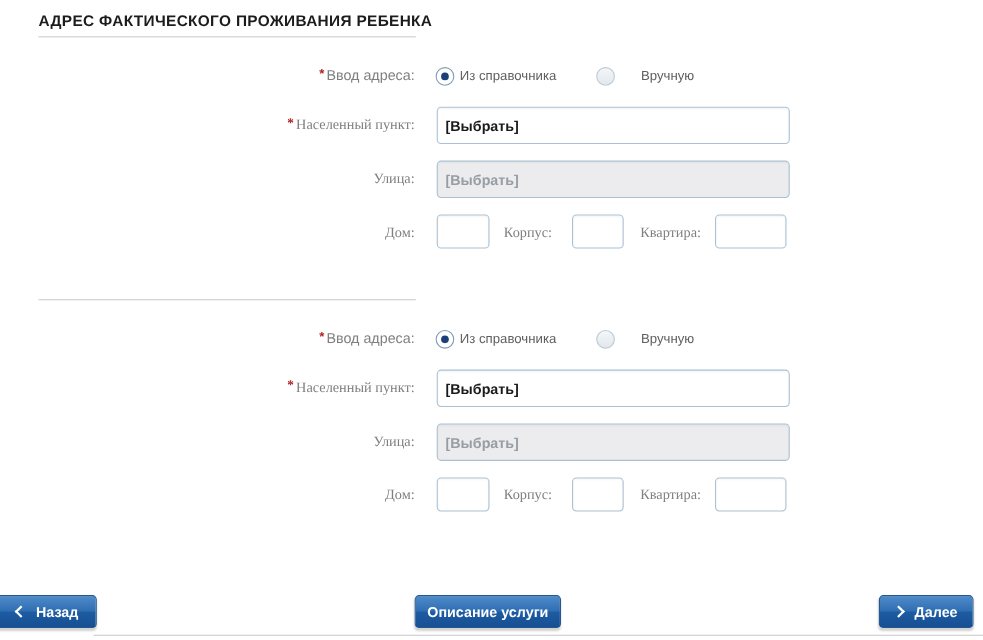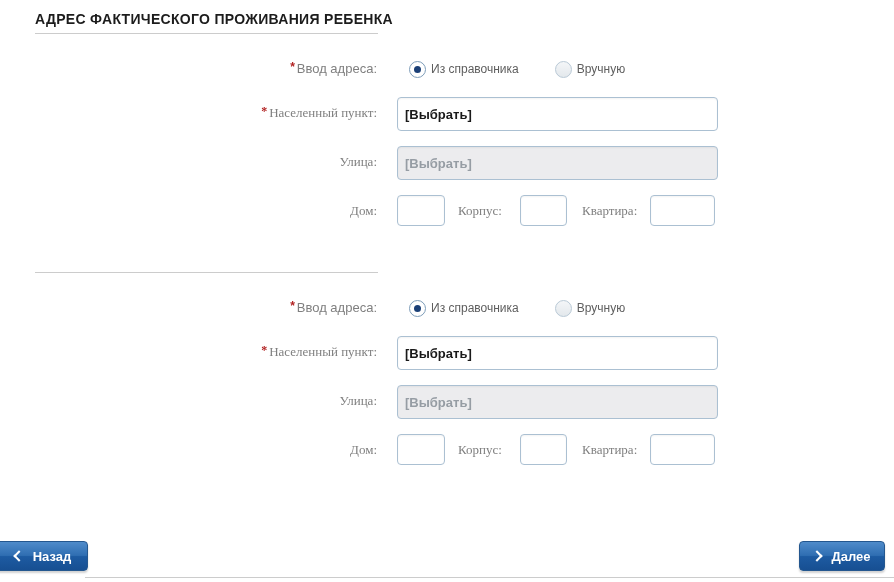--- a/index.html
+++ b/index.html
@@ -20,39 +20,39 @@
   }
   .field-label {
     position:absolute; left:0; width:377px; text-align:right;
     font-size:13px; color:#7f7f7f; white-space:nowrap;
   }
   .req { color:#b22222; font-weight:bold; font-size:12px; position:relative; top:-2px; margin-right:2px; }
   .v-center-31 { height:31px; line-height:31px;font-family:Liberation Serif, serif; }
   .v-center-18 { height:18px; line-height:18px; }
 
   
-  .radio-group { position:absolute; left:409px; display:flex; align-items:center; height:18px; }
+  .radio-group { position:absolute; left:396px; display:flex; align-items:center; height:18px; }
   .radio {
     width:15px; height:15px; border-radius:50%;
     border:1px solid #b9c9d6;
     background:linear-gradient(180deg,#f4f6f8 0%, #e3e8ec 100%);
     display:inline-flex; align-items:center; justify-content:center;
     cursor:pointer; flex:0 0 auto;
   }
   .radio.checked {
     border-color:#7e9db9;
     background:#ffffff;
   }
   .radio.checked::after {
     content:""; width:7px; height:7px; border-radius:50%;
     background:#1b4077;
   }
   .radio-label { font-size:12px; color:#5e5e5e; margin-left:5px; white-space:nowrap; }
   .radio-pair { display:flex; align-items:center; }
-  .radio-pair + .radio-pair { margin-left:36px; }
+  .radio-pair + .radio-pair { margin-left:36px;gap:19px; }
 
   
   .txt {
     position:absolute; box-sizing:border-box; height:31px;
     border:1px solid #abc0d2; border-radius:4px;
     background:#ffffff; padding:16px 7px;
     font-family:"Liberation Sans", sans-serif;
     font-size:13px; font-weight:bold; color:#1a1a1a;
     box-shadow:inset 0 1px 2px rgba(0,0,0,0.05);
     outline:none;
@@ -171,20 +171,23 @@
   <div class="inline-label v-center-31" style="left:582px; top:434px">
     <span>Квартира:</span>
   </div>
   <input type="text" class="txt small" style="left: 650px; top: 434px; width: 65px;" value="">
 
   <button class="btn" style="left:-8px; width:96px; padding-left:6px">
     <span class="chev left"></span>
     <span>Назад</span>
   </button>
 
+  <button class="btn" style="left:377px; width:133px">
+    <span>Описание услуги</span>
+  </button>
 
   <button class="btn" style="left:799px; width:86px">
     <span class="chev right"></span>
     <span>Далее</span>
   </button>
 
   <div class="bottom-divider"></div>
 
 </div>
 

